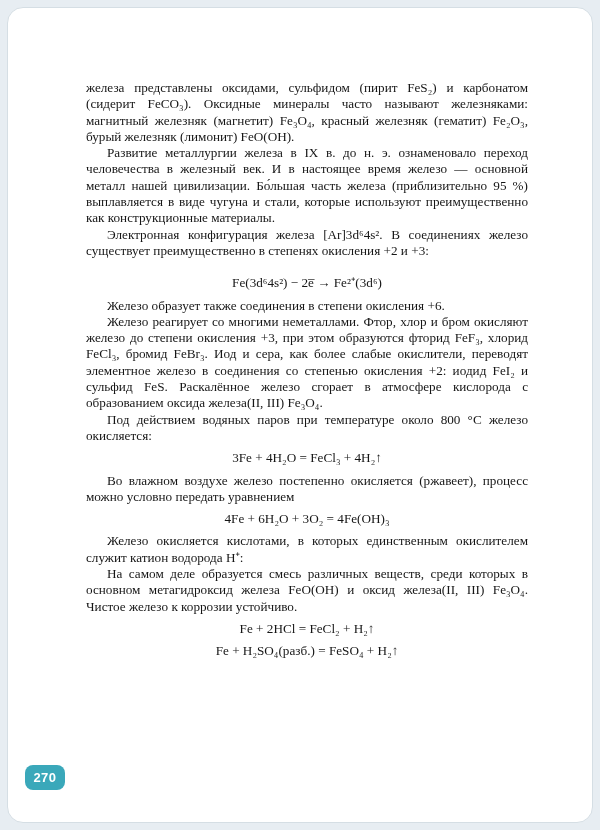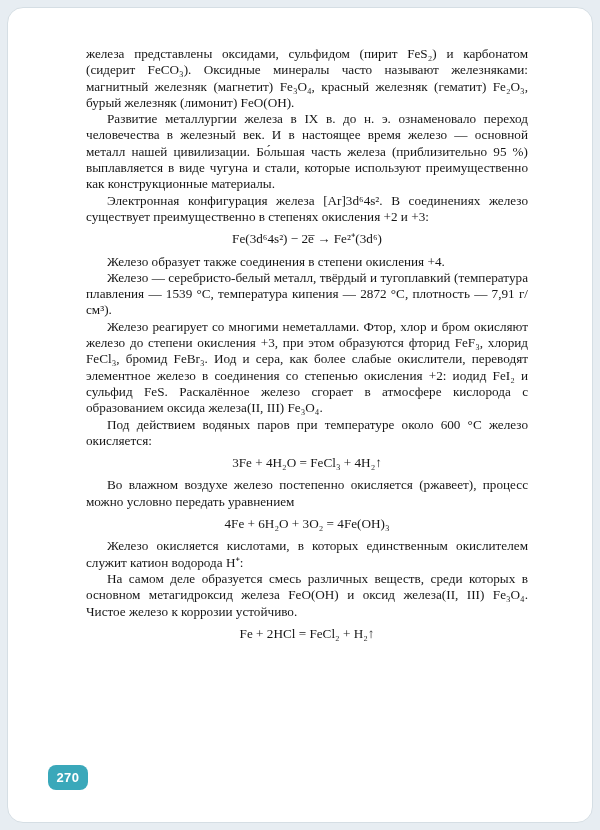--- a/index.html
+++ b/index.html
@@ -16,41 +16,41 @@
     inset: 7px;
     background: #ffffff;
     border: 1px solid #d5dee4;
     border-radius: 16px;
     box-sizing: border-box;
   }
   .text-col {
     position: absolute;
     left: 78px;
     right: 64px;
-    top: 38px;
+    top: 72px;
     color: #161616;
     font-size: 13.2px;
     line-height: 16.3px;
     text-align: justify;
   }
   .para {
     margin: 0;
     text-indent: 21px;
   }
   .para.noindent { text-indent: 0; }
   .eq {
     text-align: center;
     text-indent: 0;
     margin: 6px 0;
     white-space: nowrap;
   }
-  .eq-group { margin: 6px 0 6px 0; }
+  .eq-group { margin: 16px 0 6px 0; }
   .badge {
     position: absolute;
-    left: 40px;
+    left: 17px;
     top: 757px;
     width: 40px;
     height: 25px;
     border-radius: 8px;
     background: #3aa8ba;
     color: #ffffff;
     font-family: "Liberation Sans", sans-serif;
     font-size: 13px;
     font-weight: bold;
     display: flex;
@@ -68,35 +68,35 @@
 
     <div class="text-col">
       <p class="para noindent">железа представлены оксидами, сульфидом (пирит FeS₂) и карбонатом (сидерит FeCO₃). Оксидные минералы часто называют железняками: магнитный железняк (магнетит) Fe₃O₄, красный железняк (гематит) Fe₂O₃, бурый железняк (лимонит) FeO(OH).</p>
       <p class="para">Развитие металлургии железа в IX в. до н. э. ознаменовало переход человечества в железный век. И в настоящее время железо — основной металл нашей цивилизации. Бо́льшая часть железа (приблизительно 95 %) выплавляется в виде чугуна и стали, которые используют преимущественно как конструкционные материалы.</p>
       <p class="para">Электронная конфигурация железа [Ar]3d⁶4s². В соединениях железо существует преимущественно в степенях окисления +2 и +3:</p>
 
       <div class="eq-group">
         <div class="eq">Fe(3d⁶4s²) − 2e̅ → Fe²⁺(3d⁶)</div>
       </div>
 
-      <p class="para">Железо образует также соединения в степени окисления +4.</p>
-      <p class="para">Железо — серебристо-белый металл, твёрдый и тугоплавкий (температура плавления — 1539 °C, температура кипения — 2872 °C, плотность — 7,91 г/см³).</p>
+      <p class="para">Железо образует также соединения в степени окисления +6.</p>
       <p class="para">Железо реагирует со многими неметаллами. Фтор, хлор и бром окисляют железо до степени окисления +3, при этом образуются фторид FeF₃, хлорид FeCl₃, бромид FeBr₃. Иод и сера, как более слабые окислители, переводят элементное железо в соединения со степенью окисления +2: иодид FeI₂ и сульфид FeS. Раскалённое железо сгорает в атмосфере кислорода с образованием оксида железа(II, III) Fe₃O₄.</p>
-      <p class="para">Под действием водяных паров при температуре около 600 °C железо окисляется:</p>
+      <p class="para">Под действием водяных паров при температуре около 800 °C железо окисляется:</p>
 
       <div class="eq">3Fe + 4H₂O = FeCl₃ + 4H₂↑</div>
 
       <p class="para">Во влажном воздухе железо постепенно окисляется (ржавеет), процесс можно условно передать уравнением</p>
 
       <div class="eq">4Fe + 6H₂O + 3O₂ = 4Fe(OH)₃</div>
 
       <p class="para">Железо окисляется кислотами, в которых единственным окислителем служит катион водорода H⁺:</p>
       <p class="para">На самом деле образуется смесь различных веществ, среди которых в основном метагидроксид железа FeO(OH) и оксид железа(II, III) Fe₃O₄. Чистое железо к коррозии устойчиво.</p>
 
       <div class="eq">Fe + 2HCl = FeCl₂ + H₂↑</div>
+      <div class="eq">Fe + H₂SO₄(разб.) = FeSO₄ + H₂↑</div>
     </div>
 
     <div class="badge" style="background: rgb(58, 168, 186);">
       <span>270</span>
     </div>
 
   </div>
 </div>
 
 </body></html>

